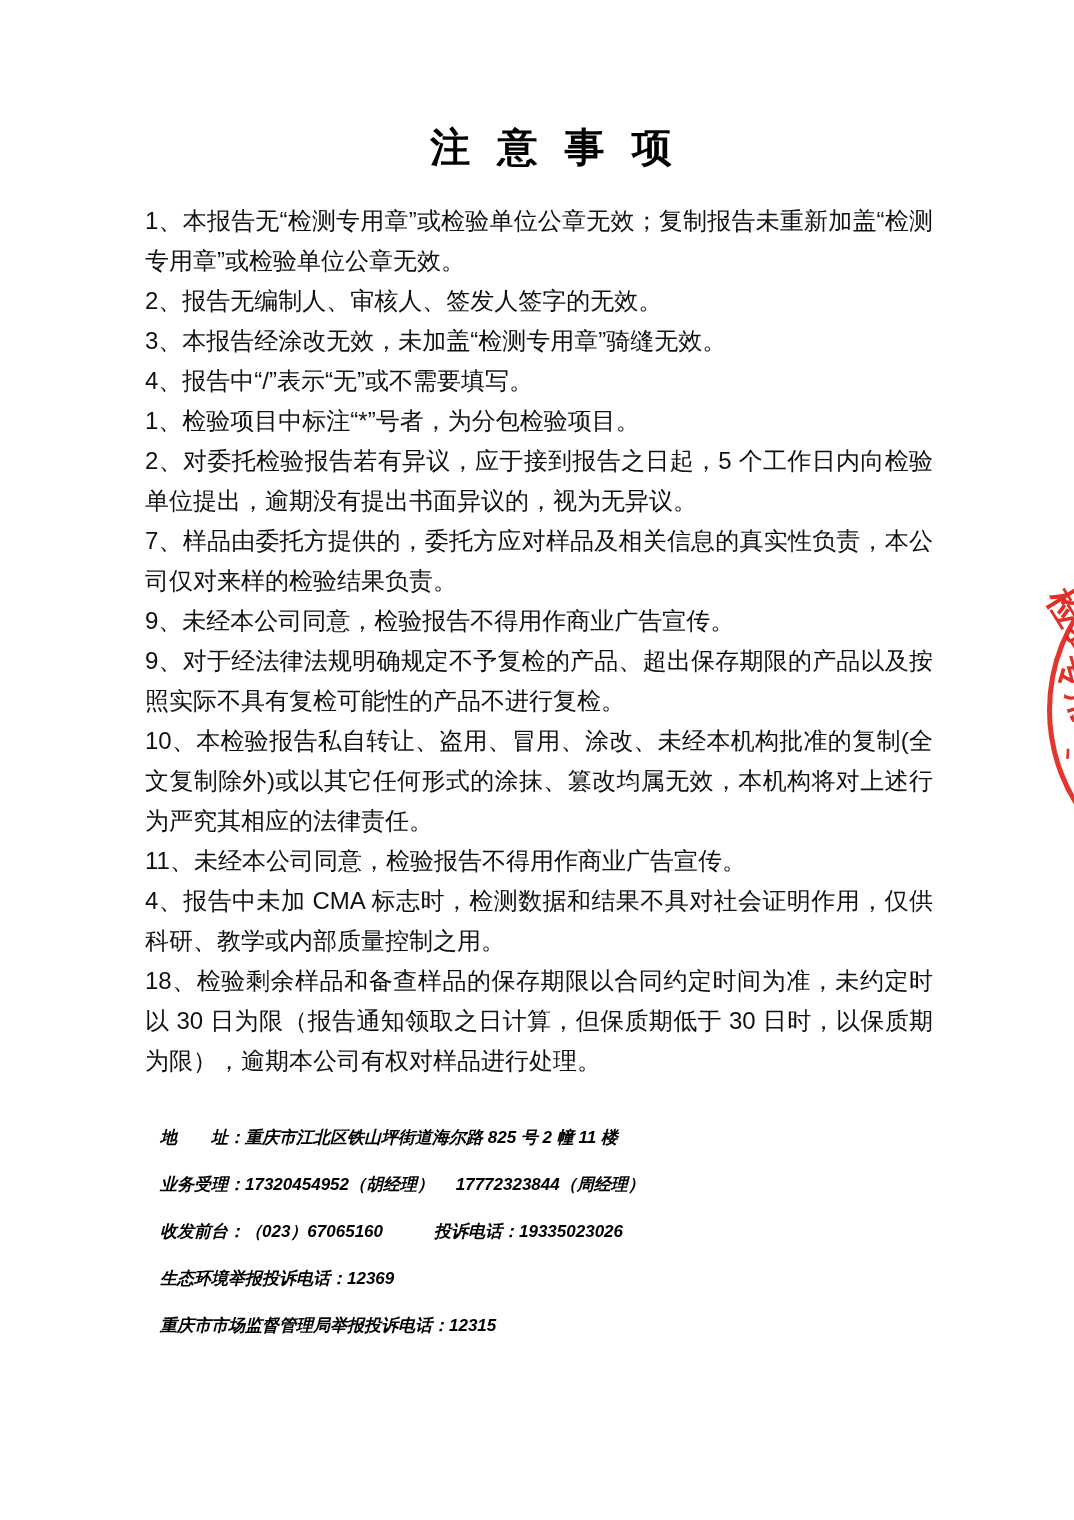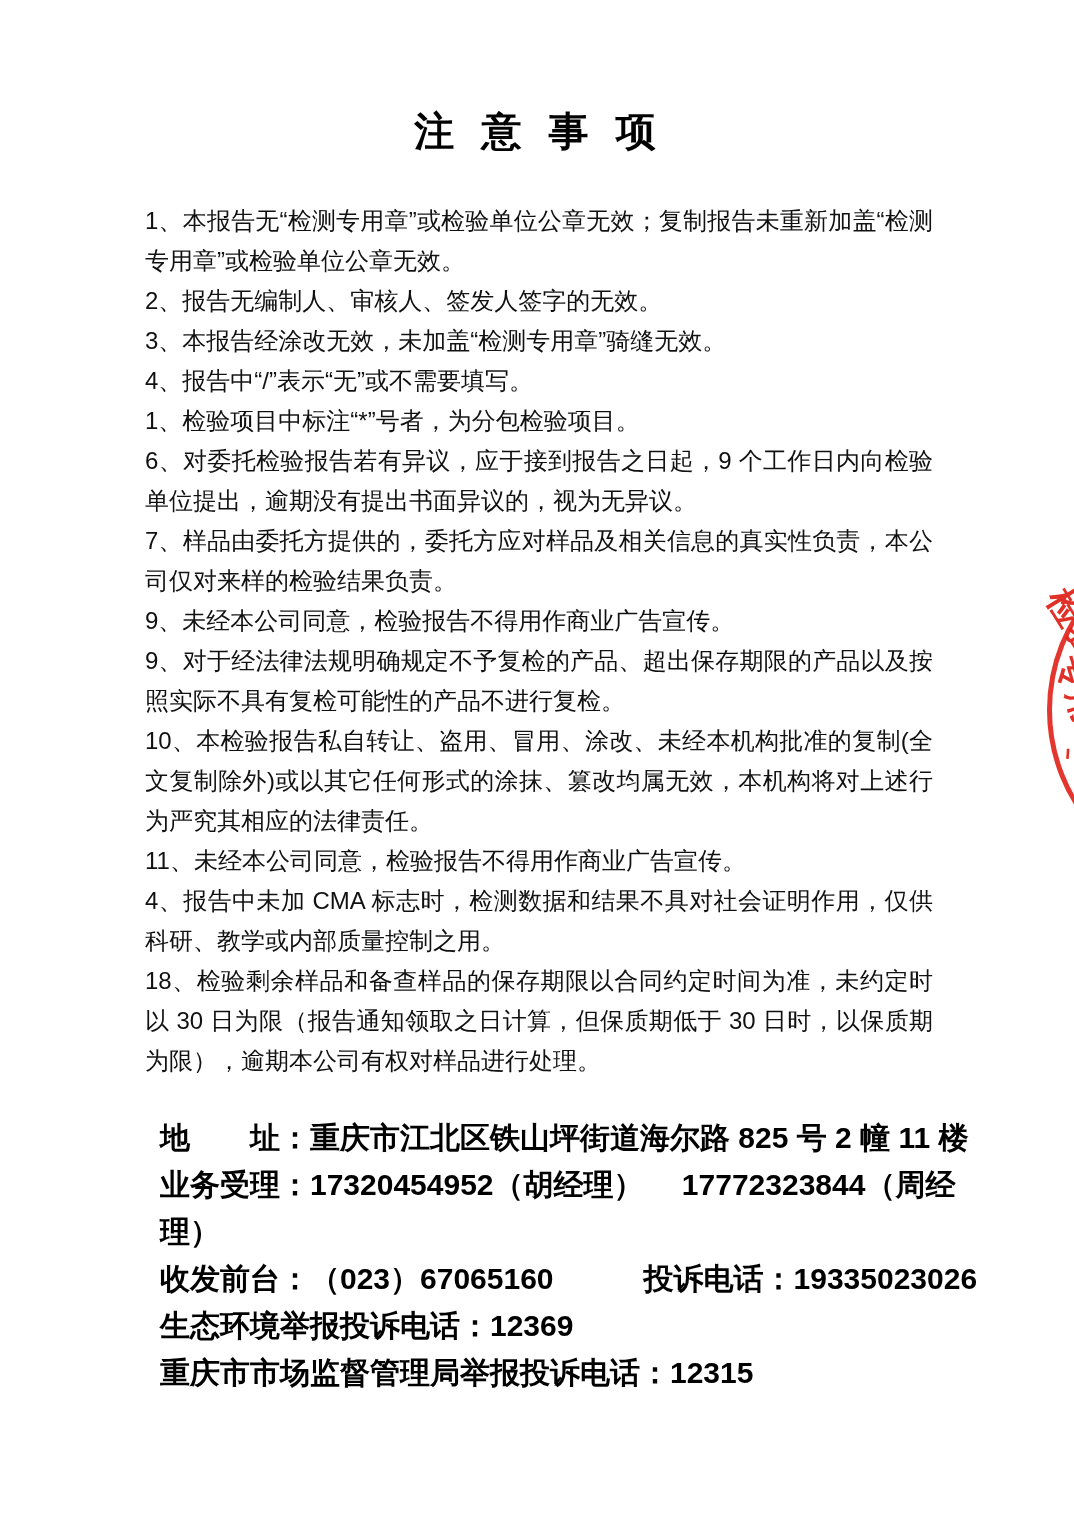--- a/index.html
+++ b/index.html
@@ -12,45 +12,46 @@
     position: relative;
   }
   .page {
     position: absolute; left: 0; top: 0;
     width: 1074px; height: 1520px;
     overflow: hidden;
   }
   .title {
     position: absolute;
     top: 104px; left: 145px; width: 788px;
-    margin: 0;
+    margin: 16px;
     text-align: center;
     font-size: 40px;
     font-weight: 700;
     letter-spacing: 8px;
     color: #000;
     white-space: pre;
   }
   .notes {
     position: absolute;
     top: 201px; left: 145px; width: 788px;
     font-size: 24px;
     line-height: 40px;
     text-align: justify;
     text-justify: inter-character;
     color: #111;
   }
   .notes p { margin: 0; }
   .contact {
     position: absolute;
     top: 1114px; left: 160px; width: 820px;
-    font-size: 30px;
+    font-size: 17px;
     font-weight: 700;
     line-height: 47px;
     color: #000;
+    font-style: italic;
   }
   .contact p { margin: 0; white-space: pre-wrap; }
   
   .stamp {
     position: absolute; left: 0; top: 0; width: 100%; height: 100%;
     pointer-events: none;
   }
   .stamp-ring {
     position: absolute;
     left: 1047px; top: 531px;
@@ -82,21 +83,21 @@
       <p class="note">1、本报告无“检测专用章”或检验单位公章无效；复制报告未重新加盖“检测专用章”或检验单位公章无效。</p>
 
       <p class="note">2、报告无编制人、审核人、签发人签字的无效。</p>
 
       <p class="note">3、本报告经涂改无效，未加盖“检测专用章”骑缝无效。</p>
 
       <p class="note">4、报告中“/”表示“无”或不需要填写。</p>
 
       <p class="note">1、检验项目中标注“*”号者，为分包检验项目。</p>
 
-      <p class="note">6、对委托检验报告若有异议，应于接到报告之日起，9 个工作日内向检验单位提出，逾期没有提出书面异议的，视为无异议。</p>
+      <p class="note">2、对委托检验报告若有异议，应于接到报告之日起，5 个工作日内向检验单位提出，逾期没有提出书面异议的，视为无异议。</p>
 
       <p class="note">7、样品由委托方提供的，委托方应对样品及相关信息的真实性负责，本公司仅对来样的检验结果负责。</p>
 
       <p class="note">9、未经本公司同意，检验报告不得用作商业广告宣传。</p>
 
       <p class="note">9、对于经法律法规明确规定不予复检的产品、超出保存期限的产品以及按照实际不具有复检可能性的产品不进行复检。</p>
 
       <p class="note">10、本检验报告私自转让、盗用、冒用、涂改、未经本机构批准的复制(全文复制除外)或以其它任何形式的涂抹、篡改均属无效，本机构将对上述行为严究其相应的法律责任。</p>
 
       <p class="note">11、未经本公司同意，检验报告不得用作商业广告宣传。</p>

